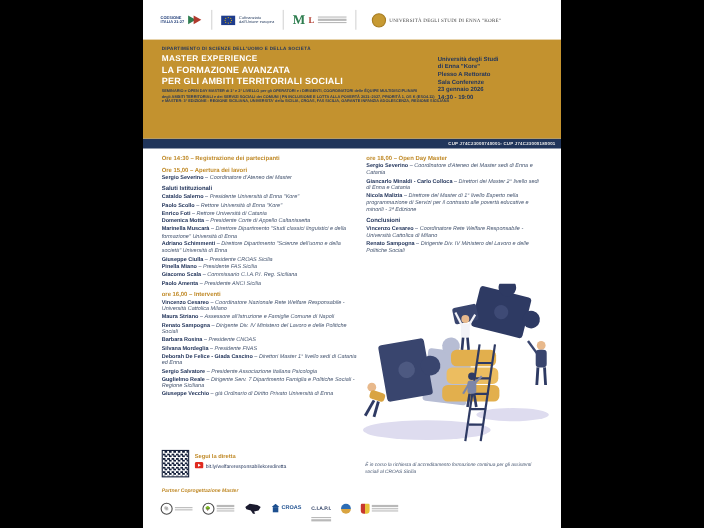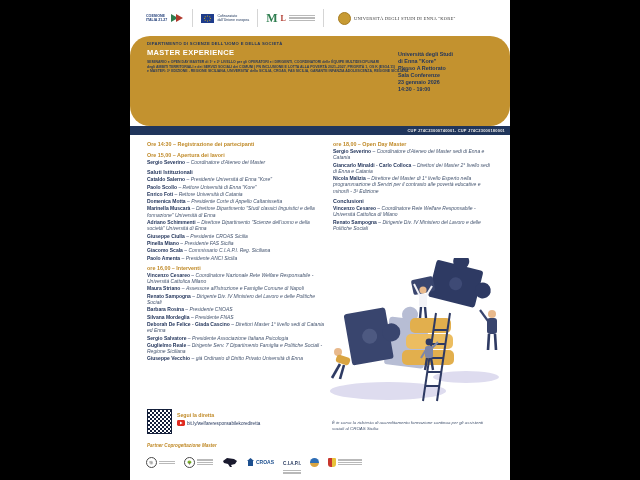--- a/index.html
+++ b/index.html
@@ -14,21 +14,21 @@
   .tiny-txt{font-size:3.6px;line-height:4.2px;color:#233a5e;}
   .coesione-txt{font-weight:bold;color:#24407a;}
   .kore-circle{width:13px;height:13px;border-radius:50%;background:#c79a33;border:1.5px solid #a77d22;box-sizing:border-box;}
   .kore-txt{font-family:"Liberation Serif",serif;font-size:4.6px;color:#3a3a3a;letter-spacing:.2px;}
   .ml-m{font-family:"Liberation Serif",serif;font-size:12px;color:#2e7d4f;font-weight:bold;line-height:12px;}
   .ml-l{font-family:"Liberation Serif",serif;font-size:8px;color:#b03a2e;font-weight:bold;}
   .txt-bars{display:flex;flex-direction:column;gap:1px;}
   .txt-bars i{display:block;height:1.4px;background:#b9b9b9;}
 
   
-  .band{background:#c3922f;height:90px;position:relative;padding:5px 0 0 17px;box-sizing:border-box;border-radius:20px;}
+  .band{background:#c3922f;height:90px;position:relative;padding:5px 0 0 17px;box-sizing:border-box;}
   .dept{font-size:4.2px;font-weight:bold;color:#23365c;letter-spacing:.3px;}
   .master-exp{font-size:7.5px;font-weight:bold;color:#ffffff;margin-top:2px;letter-spacing:.3px;}
   .band-title{margin-top:2px;font-size:8.2px;line-height:9.6px;font-weight:bold;color:#ffffff;letter-spacing:.2px;}
   .venue{position:absolute;right:12px;top:15px;width:100px;font-size:5.4px;line-height:7px;font-weight:bold;color:#23365c;}
   .fineprint{margin-top:3px;font-size:3.5px;line-height:4.6px;font-weight:bold;color:#2a3a58;width:350px;}
 
   
   .cupbar{background:#20355b;height:9px;display:flex;align-items:center;justify-content:flex-end;padding-right:5px;}
   .cupbar span{font-size:4px;color:#e8e8e8;font-weight:bold;letter-spacing:.2px;}
 
@@ -117,20 +117,22 @@
     <div class="logo-group" style="margin-left:6px;">
       <div class="kore-circle"></div>
       <span class="kore-txt">UNIVERSITÀ DEGLI STUDI DI ENNA "KORE"</span>
     </div>
   </div>
 
   <div class="band">
     <div class="dept">DIPARTIMENTO DI SCIENZE DELL'UOMO E DELLA SOCIETÀ</div>
     <div class="master-exp">MASTER EXPERIENCE</div>
     <div class="band-title">
+        <div>LA FORMAZIONE AVANZATA</div>
+        <div>PER GLI AMBITI TERRITORIALI SOCIALI</div>
       </div>
     <div class="venue">
         <div>Università degli Studi</div>
         <div>di Enna "Kore"</div>
         <div>Plesso A Rettorato</div>
         <div>Sala Conferenze</div>
         <div>23 gennaio 2026</div>
         <div>14:30 - 19:00</div>
       </div>
     <div class="fineprint">

